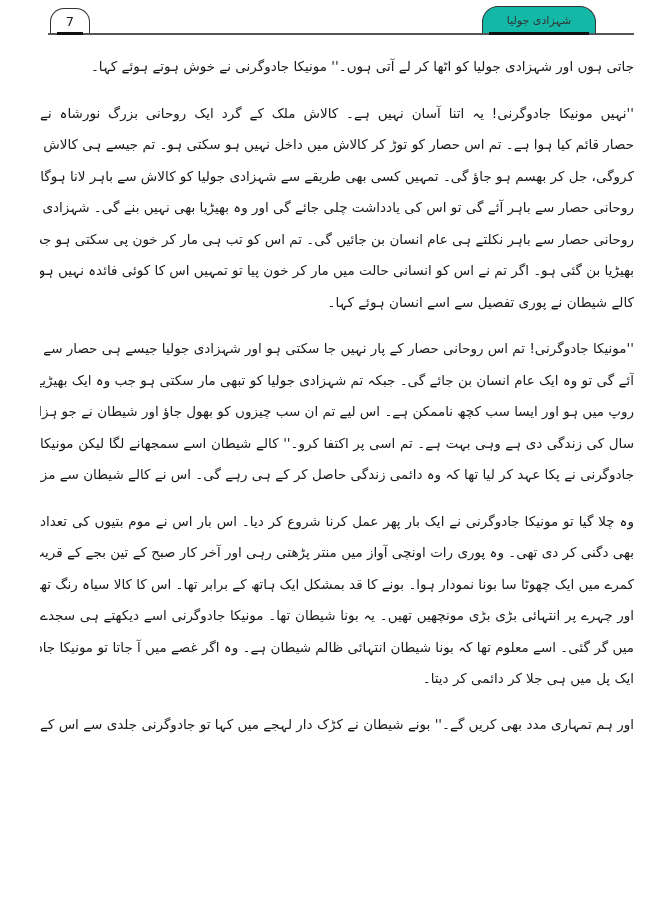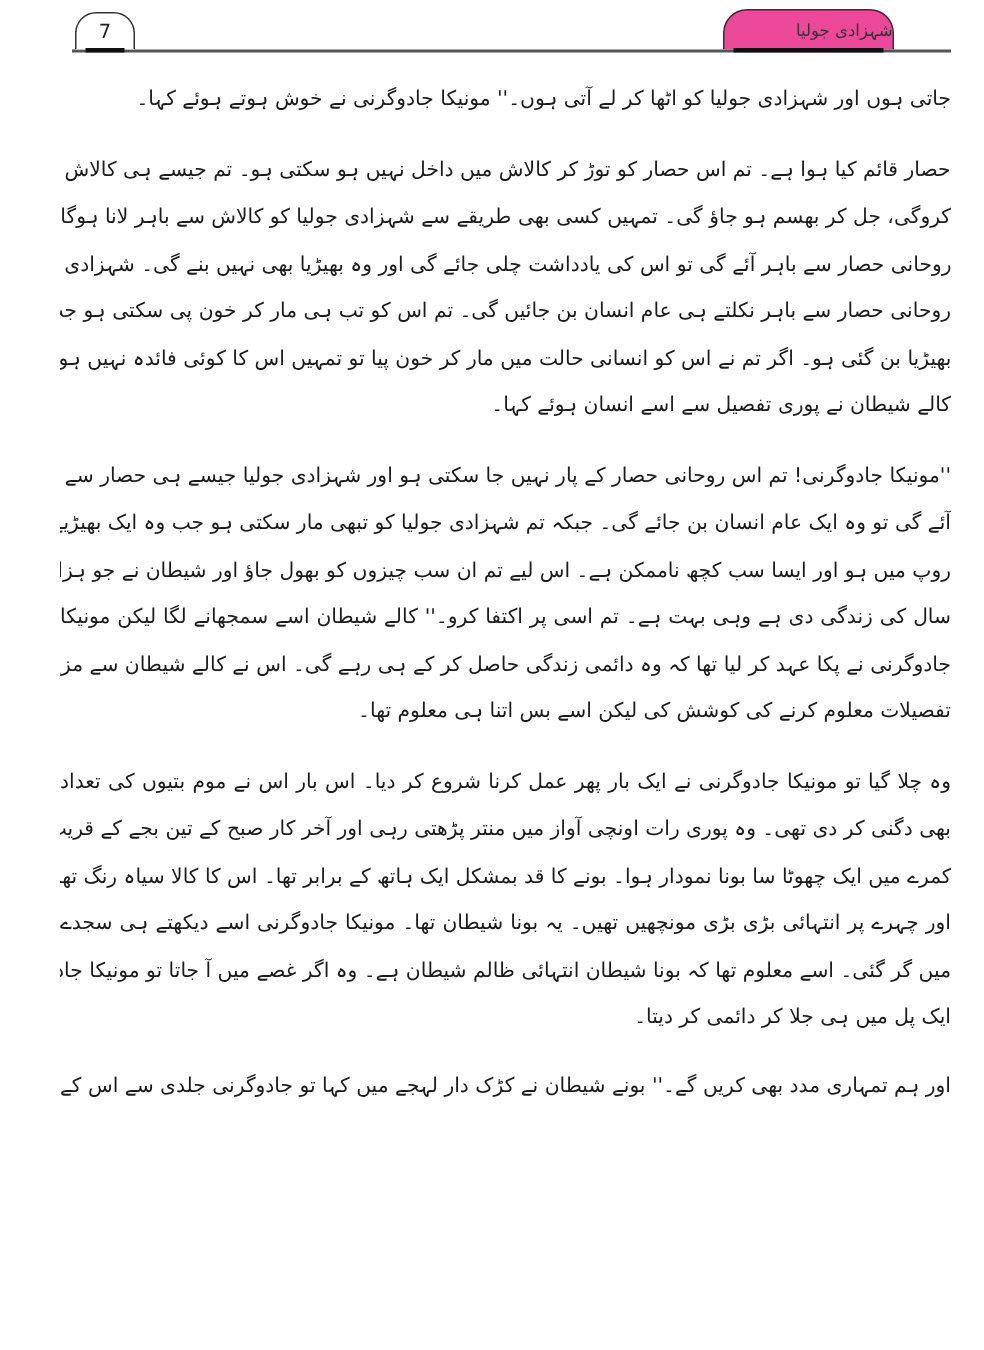--- a/index.html
+++ b/index.html
@@ -56,22 +56,22 @@
     }
     .running-title-pill {
       position: absolute;
       left: 482px;
       top: 6px;
       width: 112px;
       height: 26px;
       border: 1.5px solid #333;
       border-bottom: none;
       border-radius: 16px 16px 0 0;
-      background: #ec4899;
-      text-align: right;
+      background: #14b8a6;
+      text-align: center;
       font-family: "DejaVu Sans", sans-serif;
       font-size: 11px;
       line-height: 28px;
       color: #333;
       direction: rtl;
     }
     .running-title-pill::after {
       content: "";
       position: absolute;
       left: 6px; right: 6px;
@@ -121,35 +121,35 @@
   <div class="page-number-pill">7</div>
   <div class="running-title-pill">شہزادی جولیا</div>
 
   <div class="body-text">
 
     <p class="para gap-1">
       <span class="line last">جاتی ہوں اور شہزادی جولیا کو اٹھا کر لے آتی ہوں۔'' مونیکا جادوگرنی نے خوش ہوتے ہوئے کہا۔</span>
     </p>
 
     <p class="para gap-2">
+      <span class="line">''نہیں مونیکا جادوگرنی! یہ اتنا آسان نہیں ہے۔ کالاش ملک کے گرد ایک روحانی بزرگ نورشاہ نے</span>
       <span class="line">حصار قائم کیا ہوا ہے۔ تم اس حصار کو توڑ کر کالاش میں داخل نہیں ہو سکتی ہو۔ تم جیسے ہی کالاش کی حدود کو کراس</span>
       <span class="line">کروگی، جل کر بھسم ہو جاؤ گی۔ تمہیں کسی بھی طریقے سے شہزادی جولیا کو کالاش سے باہر لانا ہوگا۔ وہ جیسے ہی</span>
       <span class="line">روحانی حصار سے باہر آئے گی تو اس کی یادداشت چلی جائے گی اور وہ بھیڑیا بھی نہیں بنے گی۔ شہزادی جولیا</span>
       <span class="line">روحانی حصار سے باہر نکلتے ہی عام انسان بن جائیں گی۔ تم اس کو تب ہی مار کر خون پی سکتی ہو جب وہ مکمل</span>
       <span class="line">بھیڑیا بن گئی ہو۔ اگر تم نے اس کو انسانی حالت میں مار کر خون پیا تو تمہیں اس کا کوئی فائدہ نہیں ہوگا۔''</span>
       <span class="line last">کالے شیطان نے پوری تفصیل سے اسے انسان ہوئے کہا۔</span>
     </p>
 
     <p class="para gap-3">
       <span class="line">''مونیکا جادوگرنی! تم اس روحانی حصار کے پار نہیں جا سکتی ہو اور شہزادی جولیا جیسے ہی حصار سے باہر</span>
       <span class="line">آئے گی تو وہ ایک عام انسان بن جائے گی۔ جبکہ تم شہزادی جولیا کو تبھی مار سکتی ہو جب وہ ایک بھیڑیے کے</span>
       <span class="line">روپ میں ہو اور ایسا سب کچھ ناممکن ہے۔ اس لیے تم ان سب چیزوں کو بھول جاؤ اور شیطان نے جو ہزار</span>
       <span class="line">سال کی زندگی دی ہے وہی بہت ہے۔ تم اسی پر اکتفا کرو۔'' کالے شیطان اسے سمجھانے لگا لیکن مونیکا</span>
       <span class="line">جادوگرنی نے پکا عہد کر لیا تھا کہ وہ دائمی زندگی حاصل کر کے ہی رہے گی۔ اس نے کالے شیطان سے مزید</span>
-      <span class="line last">تفصیلات معلوم کرنے کی کوشش کی لیکن اسے بس اتنا ہی معلوم تھا۔</span>
     </p>
 
     <p class="para gap-4">
       <span class="line">وہ چلا گیا تو مونیکا جادوگرنی نے ایک بار پھر عمل کرنا شروع کر دیا۔ اس بار اس نے موم بتیوں کی تعداد</span>
       <span class="line">بھی دگنی کر دی تھی۔ وہ پوری رات اونچی آواز میں منتر پڑھتی رہی اور آخر کار صبح کے تین بجے کے قریب</span>
       <span class="line">کمرے میں ایک چھوٹا سا بونا نمودار ہوا۔ بونے کا قد بمشکل ایک ہاتھ کے برابر تھا۔ اس کا کالا سیاہ رنگ تھا</span>
       <span class="line">اور چہرے پر انتہائی بڑی بڑی مونچھیں تھیں۔ یہ بونا شیطان تھا۔ مونیکا جادوگرنی اسے دیکھتے ہی سجدے</span>
       <span class="line">میں گر گئی۔ اسے معلوم تھا کہ بونا شیطان انتہائی ظالم شیطان ہے۔ وہ اگر غصے میں آ جاتا تو مونیکا جادوگرنی کو</span>
       <span class="line last">ایک پل میں ہی جلا کر دائمی کر دیتا۔</span>
     </p>

